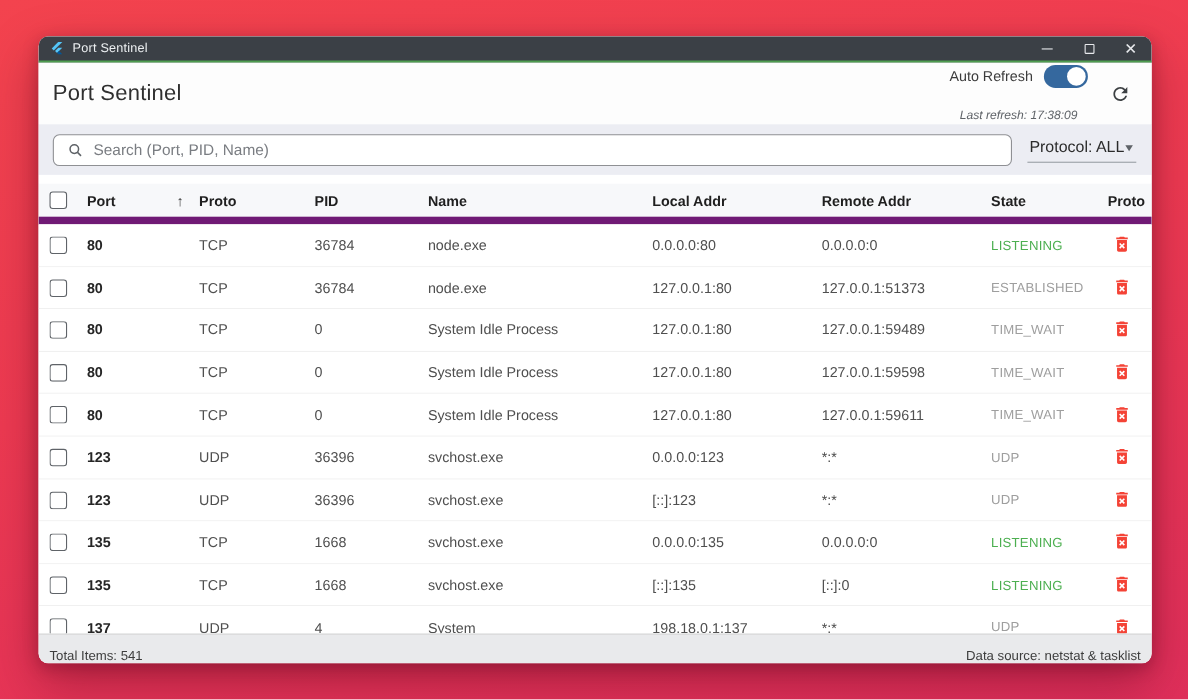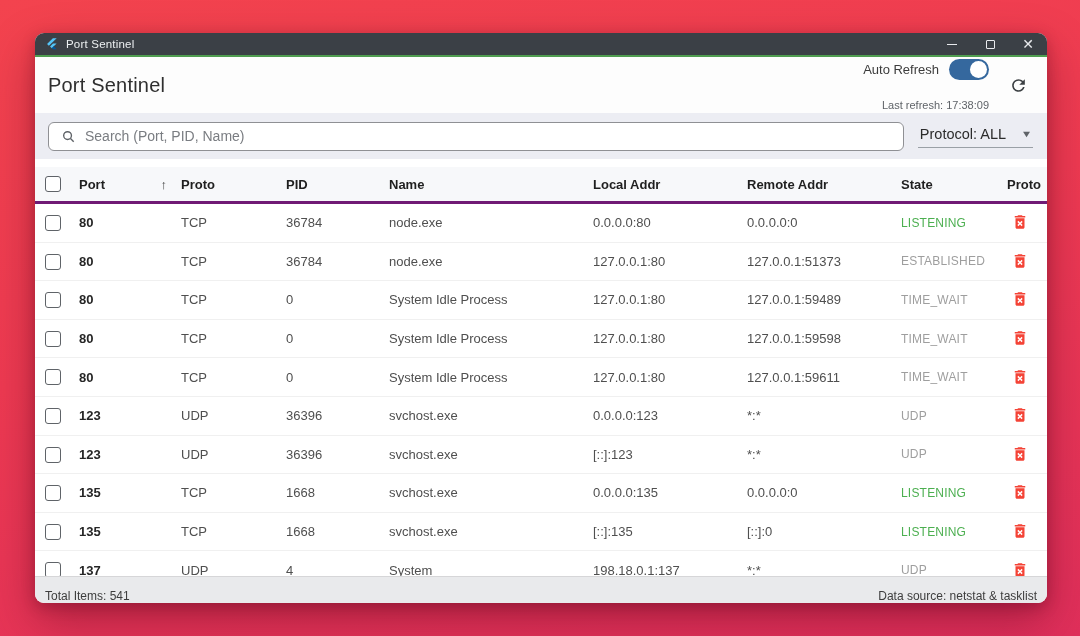--- a/index.html
+++ b/index.html
@@ -27,62 +27,62 @@
   .glyph-min { width: 10px; height: 0; border-top: 1.4px solid #e8eaed; display: block; }
   .glyph-max { width: 9px; height: 9px; border: 1.4px solid #e8eaed; border-radius: 1px; display: block; }
   .glyph-close { font-size: 14px; line-height: 1; }
   
   .app-header {
     height: 56px; flex: 0 0 56px; background: #fdfdfd;
     display: flex; align-items: center; padding: 0 18px 0 13px;
   }
   .page-title { font-size: 20px; font-weight: 400; color: #2f2f2f; letter-spacing: .2px; }
   .header-right { margin-left: auto; display: flex; align-items: center; gap: 18px; }
-  .refresh-col { display: flex; flex-direction: column; align-items: flex-end; gap: 19px; margin-left: 20px; }
+  .refresh-col { display: flex; flex-direction: column; align-items: center; gap: 19px; margin-left: 20px; }
   .auto-refresh-row { display: flex; align-items: center; gap: 10px; }
   .auto-refresh-label { font-size: 13px; color: #3c3c3c; }
   .toggle {
     width: 40px; height: 21px; border-radius: 11px; background: var(--accent-toggle, #35689e);
     position: relative; cursor: pointer;
   }
   .toggle .thumb {
     position: absolute; right: 2px; top: 2px; width: 17px; height: 17px;
     border-radius: 50%; background: #fff;
   }
-  .last-refresh { font-size: 11px; color: #5f6368; }
+  .last-refresh { font-size: 11px; color: #5f6368; font-style: italic; }
   .refresh-btn { width: 22px; height: 22px; display: flex; align-items: center; justify-content: center; color: #3c4043; cursor: pointer; background: none; border: none; }
   
   .toolbar {
     height: 46px; flex: 0 0 46px; background: #ecedf3;
     display: flex; align-items: center; padding: 0 14px 0 13px; justify-content: center;
   }
   .search-box {
     flex: 1; height: 29px; background: #fff; border: 1px solid #8f9094; border-radius: 6px;
     display: flex; align-items: center; padding: 0 10px; margin-right: 14px;
   }
   .search-box .search-icon { display: inline-flex; margin: 0 9px 0 2px; color: #5f6368; }
   .search-input {
     border: none; outline: none; flex: 1; font-size: 14px; color: #333; background: transparent;
     font-family: inherit;
   }
   .search-input::placeholder { color: #7a7d82; }
   .protocol-dd {
-    display: flex; align-items: center; gap: 16px; padding: 2px 2px 5px 2px;
+    display: flex; align-items: center; gap: 0; padding: 2px 2px 5px 2px;
     border-bottom: 1px solid #9aa0a6; cursor: pointer; color: #2b2b2b; font-size: 14.5px;
   }
   .caret { font-size: 9px; color: #5f6368; transform: scaleX(1.3); }
   
   .thead-gap { height: 8px; flex: 0 0 8px; background: #fff; }
   .grid-cols {
     display: grid;
     grid-template-columns: 34px 102px 105px 103px 204px 154px 154px 106px 1fr;
     align-items: center; padding: 0 14px 0 10px;
   }
   .table-header {
-    height: 37px; flex: 0 0 37px; background: #f7f8fa; border-bottom: 3px solid #701a75;
+    height: 37px; flex: 0 0 37px; background: #f7f8fa; border-bottom: 7px solid #701a75;
     font-size: 13px; font-weight: bold; color: #1f1f1f;
   }
   .th-port { display: flex; align-items: center; justify-content: space-between; padding-right: 14px; }
   .sort-arrow { font-weight: normal; font-size: 13px; color: #3c3c3c; }
   .th-action { text-align: right; padding-right: 5px; }
   .table-rows { flex: 1 1 auto; overflow: hidden; background: #fff; }
   .row { height: 38.6px; border-bottom: 1px solid #f0f0f0; background: #fff; }
   .cell { font-size: 13px; color: #4f4f4f; white-space: nowrap; overflow: hidden; }
   .c-port { font-weight: bold; color: #262626; }
   .c-state { font-size: 12px; letter-spacing: .2px; }

